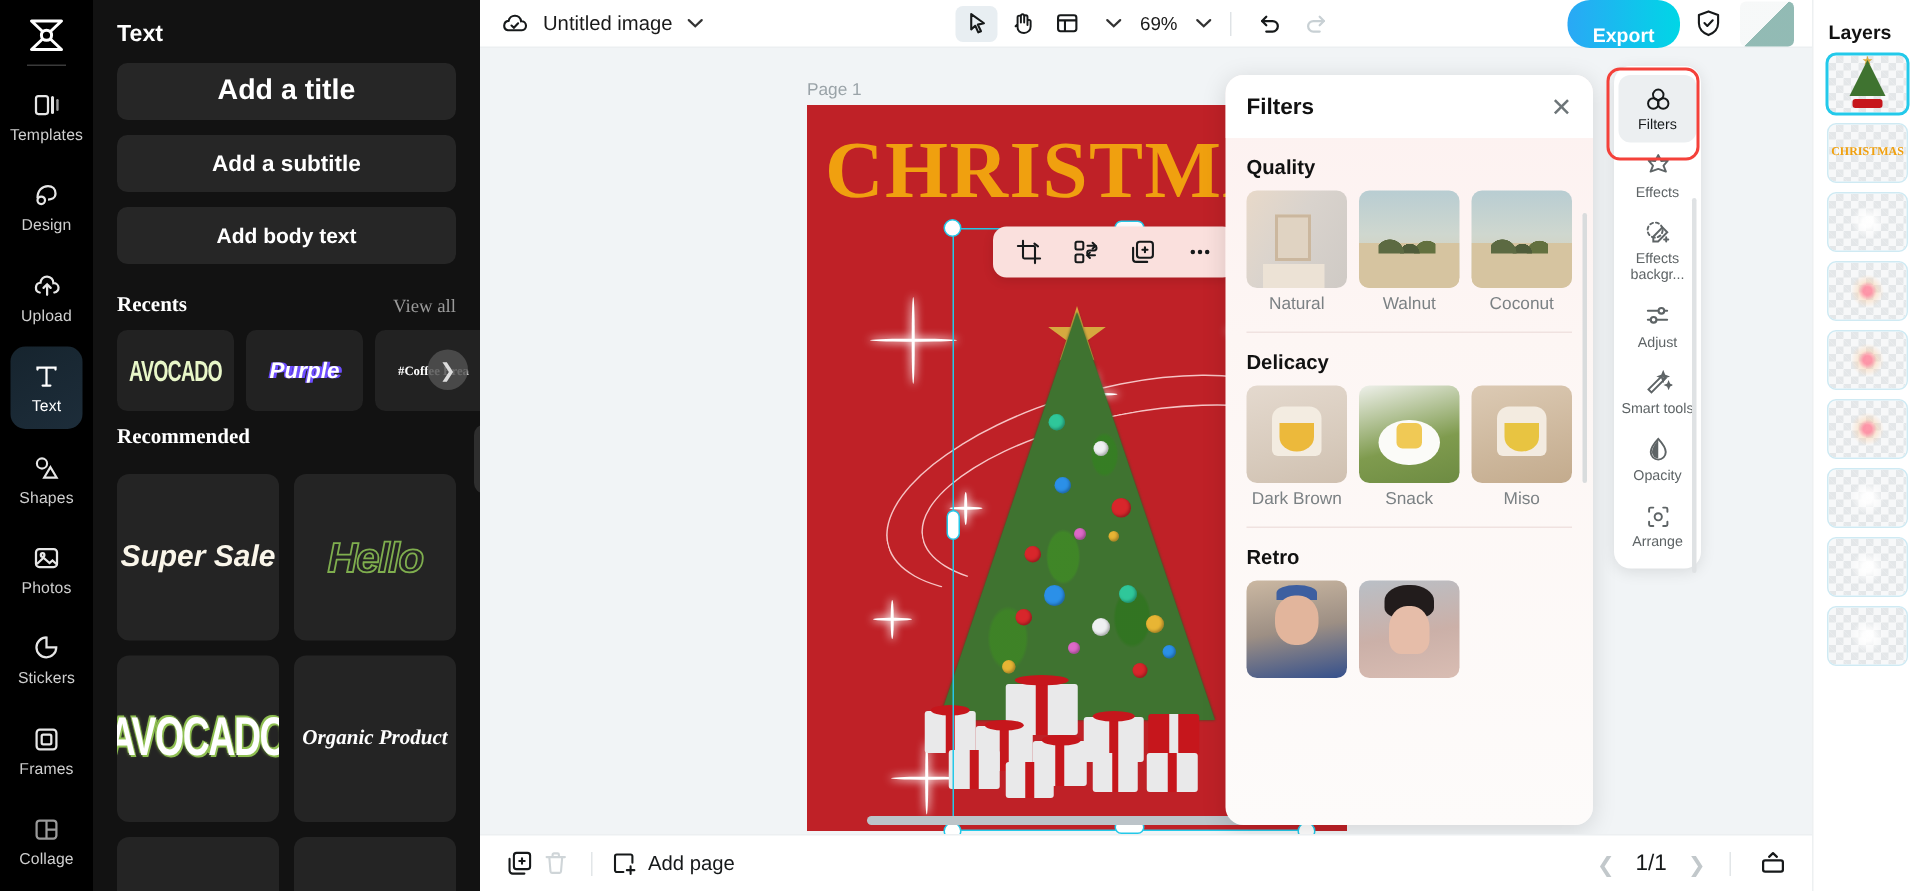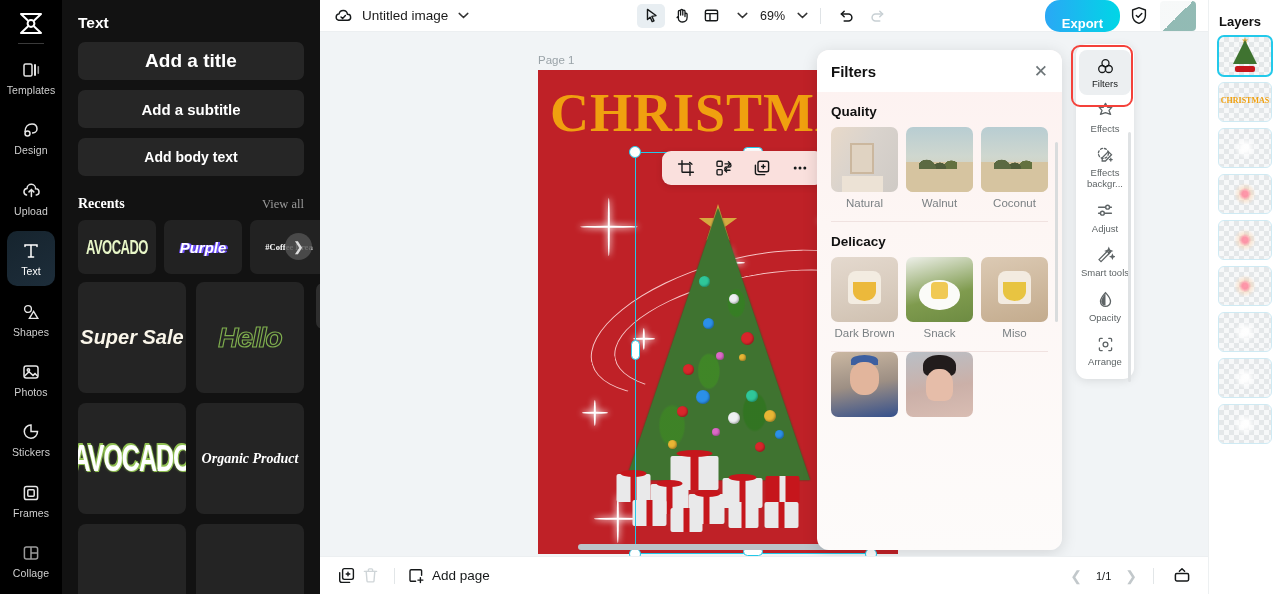--- a/index.html
+++ b/index.html
@@ -309,21 +309,21 @@
   
   .bottombar {
     position:absolute; left:0; right:0; bottom:0; height: 38px; background:#fff;
     border-top: 1px solid #eceff1; display:flex; align-items:center; padding: 0 14px; z-index: 18;
   }
   .bb-ic { width: 24px; height: 24px; display:flex; align-items:center; justify-content:center; cursor:pointer; }
   .bb-div { width:1px; height: 16px; background:#e2e6e8; margin: 0 12px; }
   .addpage { display:flex; align-items:center; gap:7px; cursor:pointer; font-size:13.5px; color:#16191a; }
   .bb-right { margin-left:auto; display:flex; align-items:center; gap: 14px; }
   .pg-arrow { font-size: 14px; color:#c2c8cb; cursor:pointer; }
-  .pg-num { font-size: 11px; color:#16191a; }
+  .pg-num { font-size: 15px; color:#16191a; }
   svg { display:block; }
 </style>
 </head>
 <body>
 
 <div id="app">
 
   <div class="rail">
     <div class="logo">
       <svg width="30" height="26" viewBox="0 0 30 26">
@@ -444,20 +444,23 @@
       </div>
       <div class="recent-card">
         <span class="r-purple">Purple</span>
       </div>
       <div class="recent-card">
         <span class="r-coffee">#Coffee Brea</span>
       </div>
       <div class="scroll-next">❯</div>
     </div>
 
+    <div class="sec-head">
+      <span class="h">Recommended</span>
+    </div>
 
     <div class="rec-grid">
       <div class="rec-card">
         <span class="s-super">Super Sale</span>
       </div>
       <div class="rec-card">
         <span class="s-hello">Hello</span>
       </div>
       <div class="rec-card">
         <span class="s-avo">AVOCADO</span>
@@ -682,20 +685,21 @@
             <div class="f-thumb th-snack"></div>
             <div class="f-cap">Snack</div>
           </div>
           <div class="f-item">
             <div class="f-thumb th-miso"></div>
             <div class="f-cap">Miso</div>
           </div>
         </div>
         <div class="f-rule"></div>
 
+        <div class="f-sec-title">Retro</div>
         <div class="f-grid">
           <div class="f-item">
             <div class="f-thumb th-retro1"></div>
           </div>
           <div class="f-item">
             <div class="f-thumb th-retro2"></div>
           </div>
         </div>
 
         <div class="f-scroll"></div>

